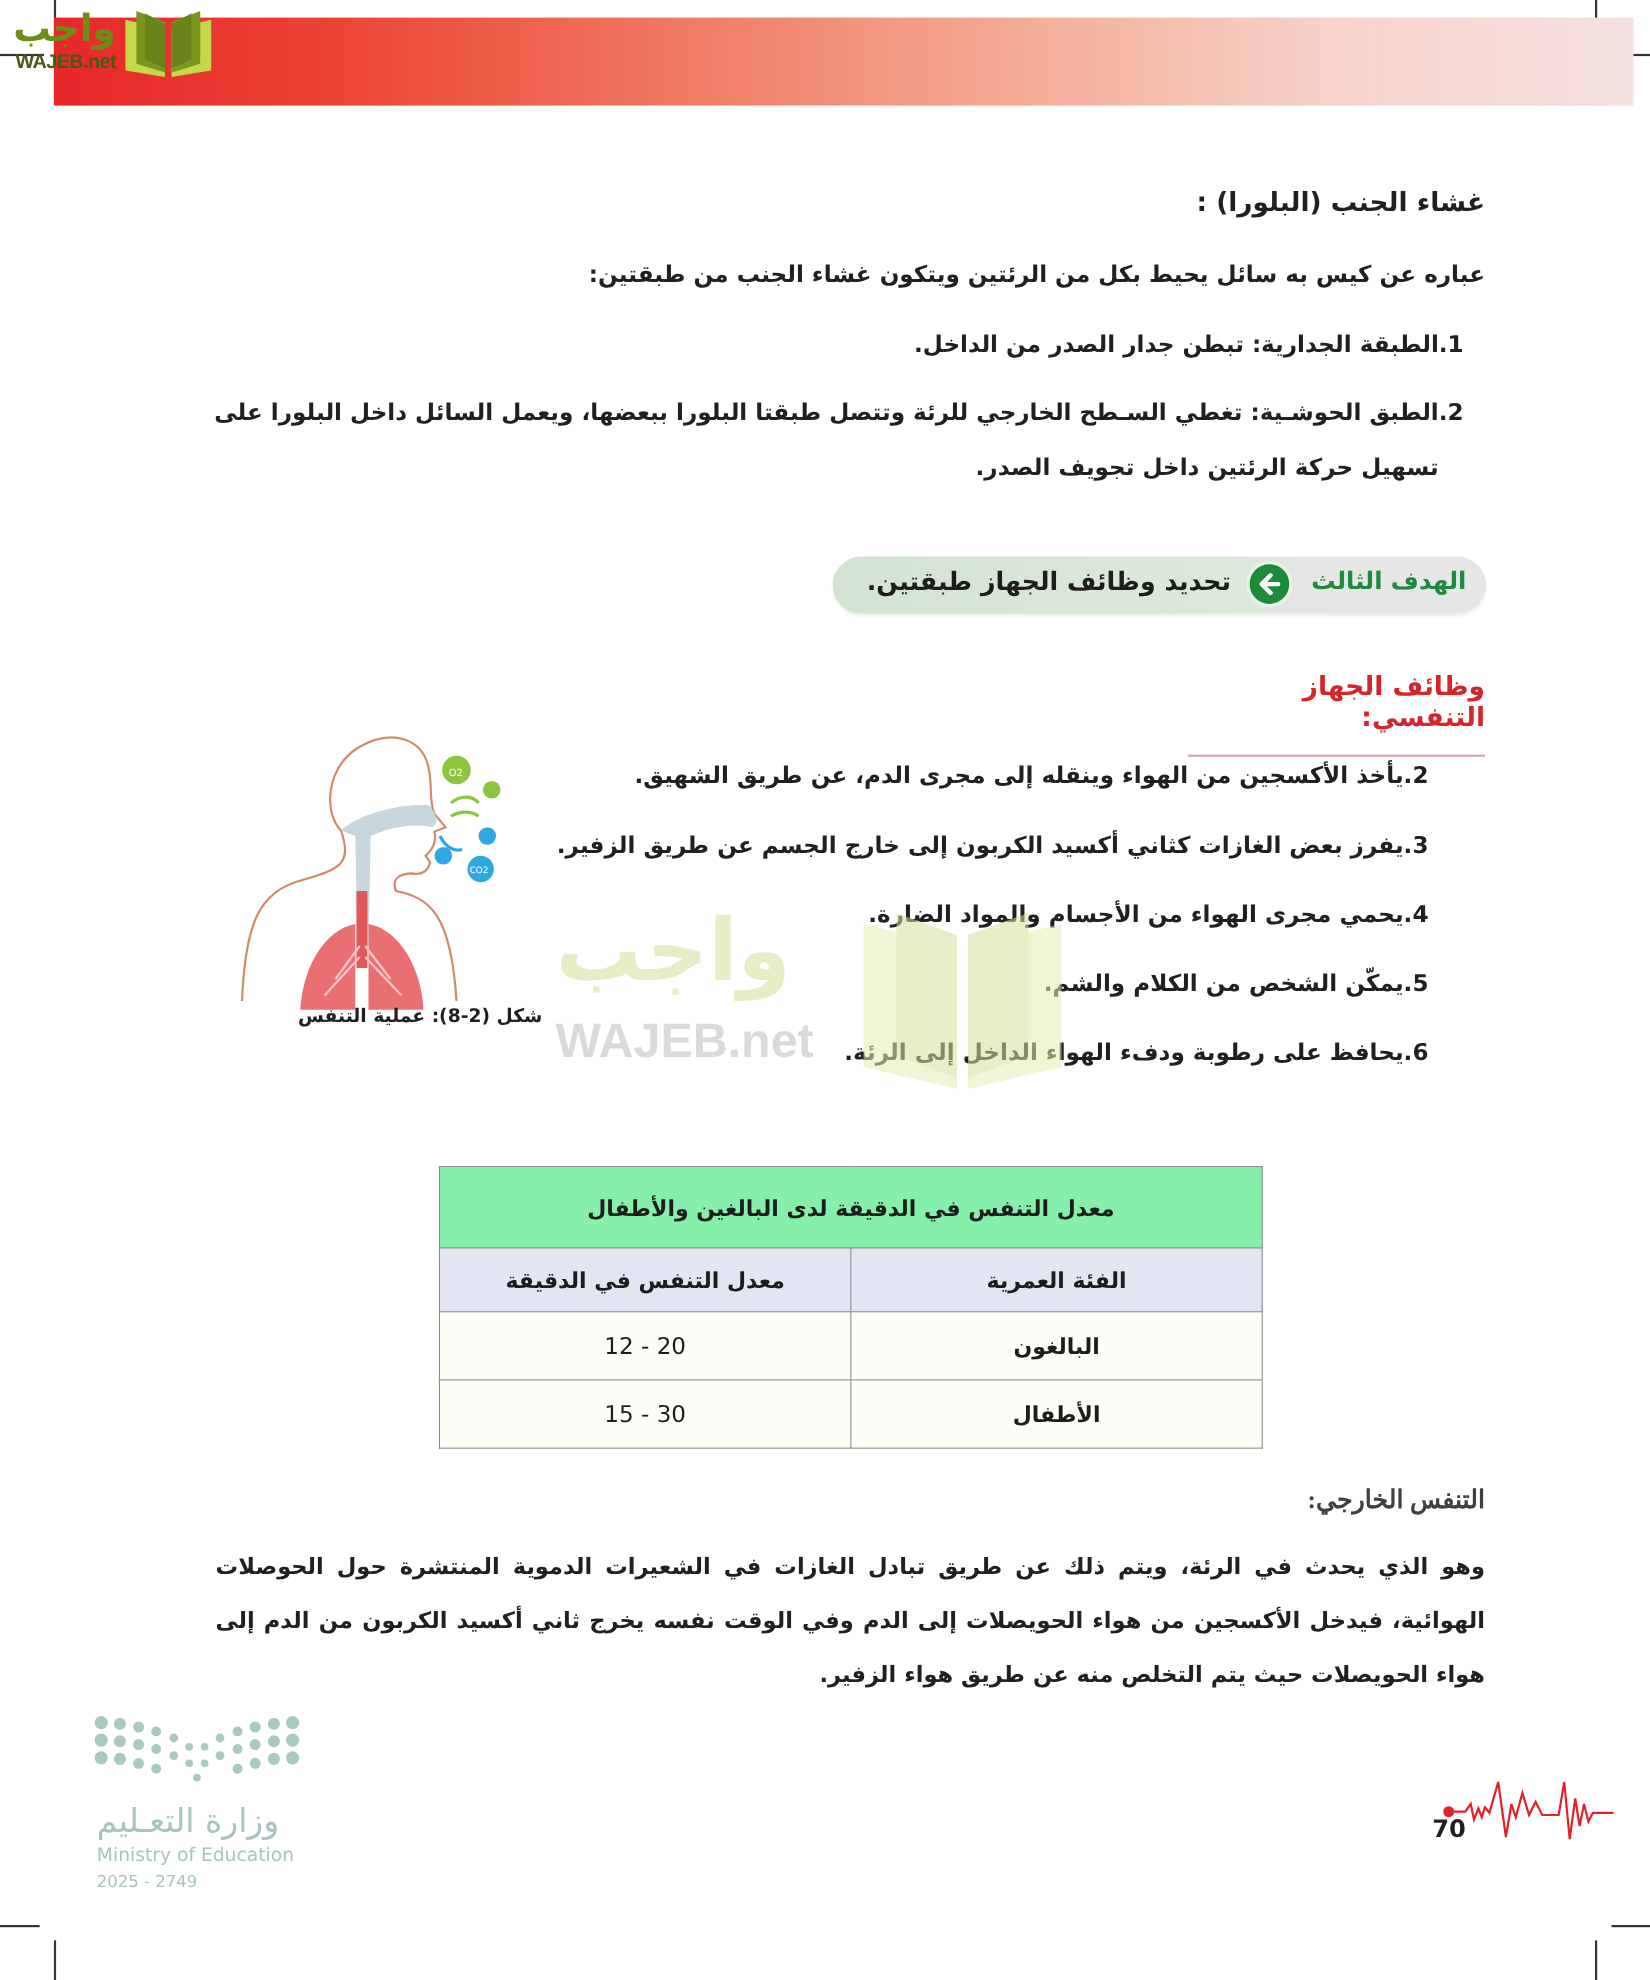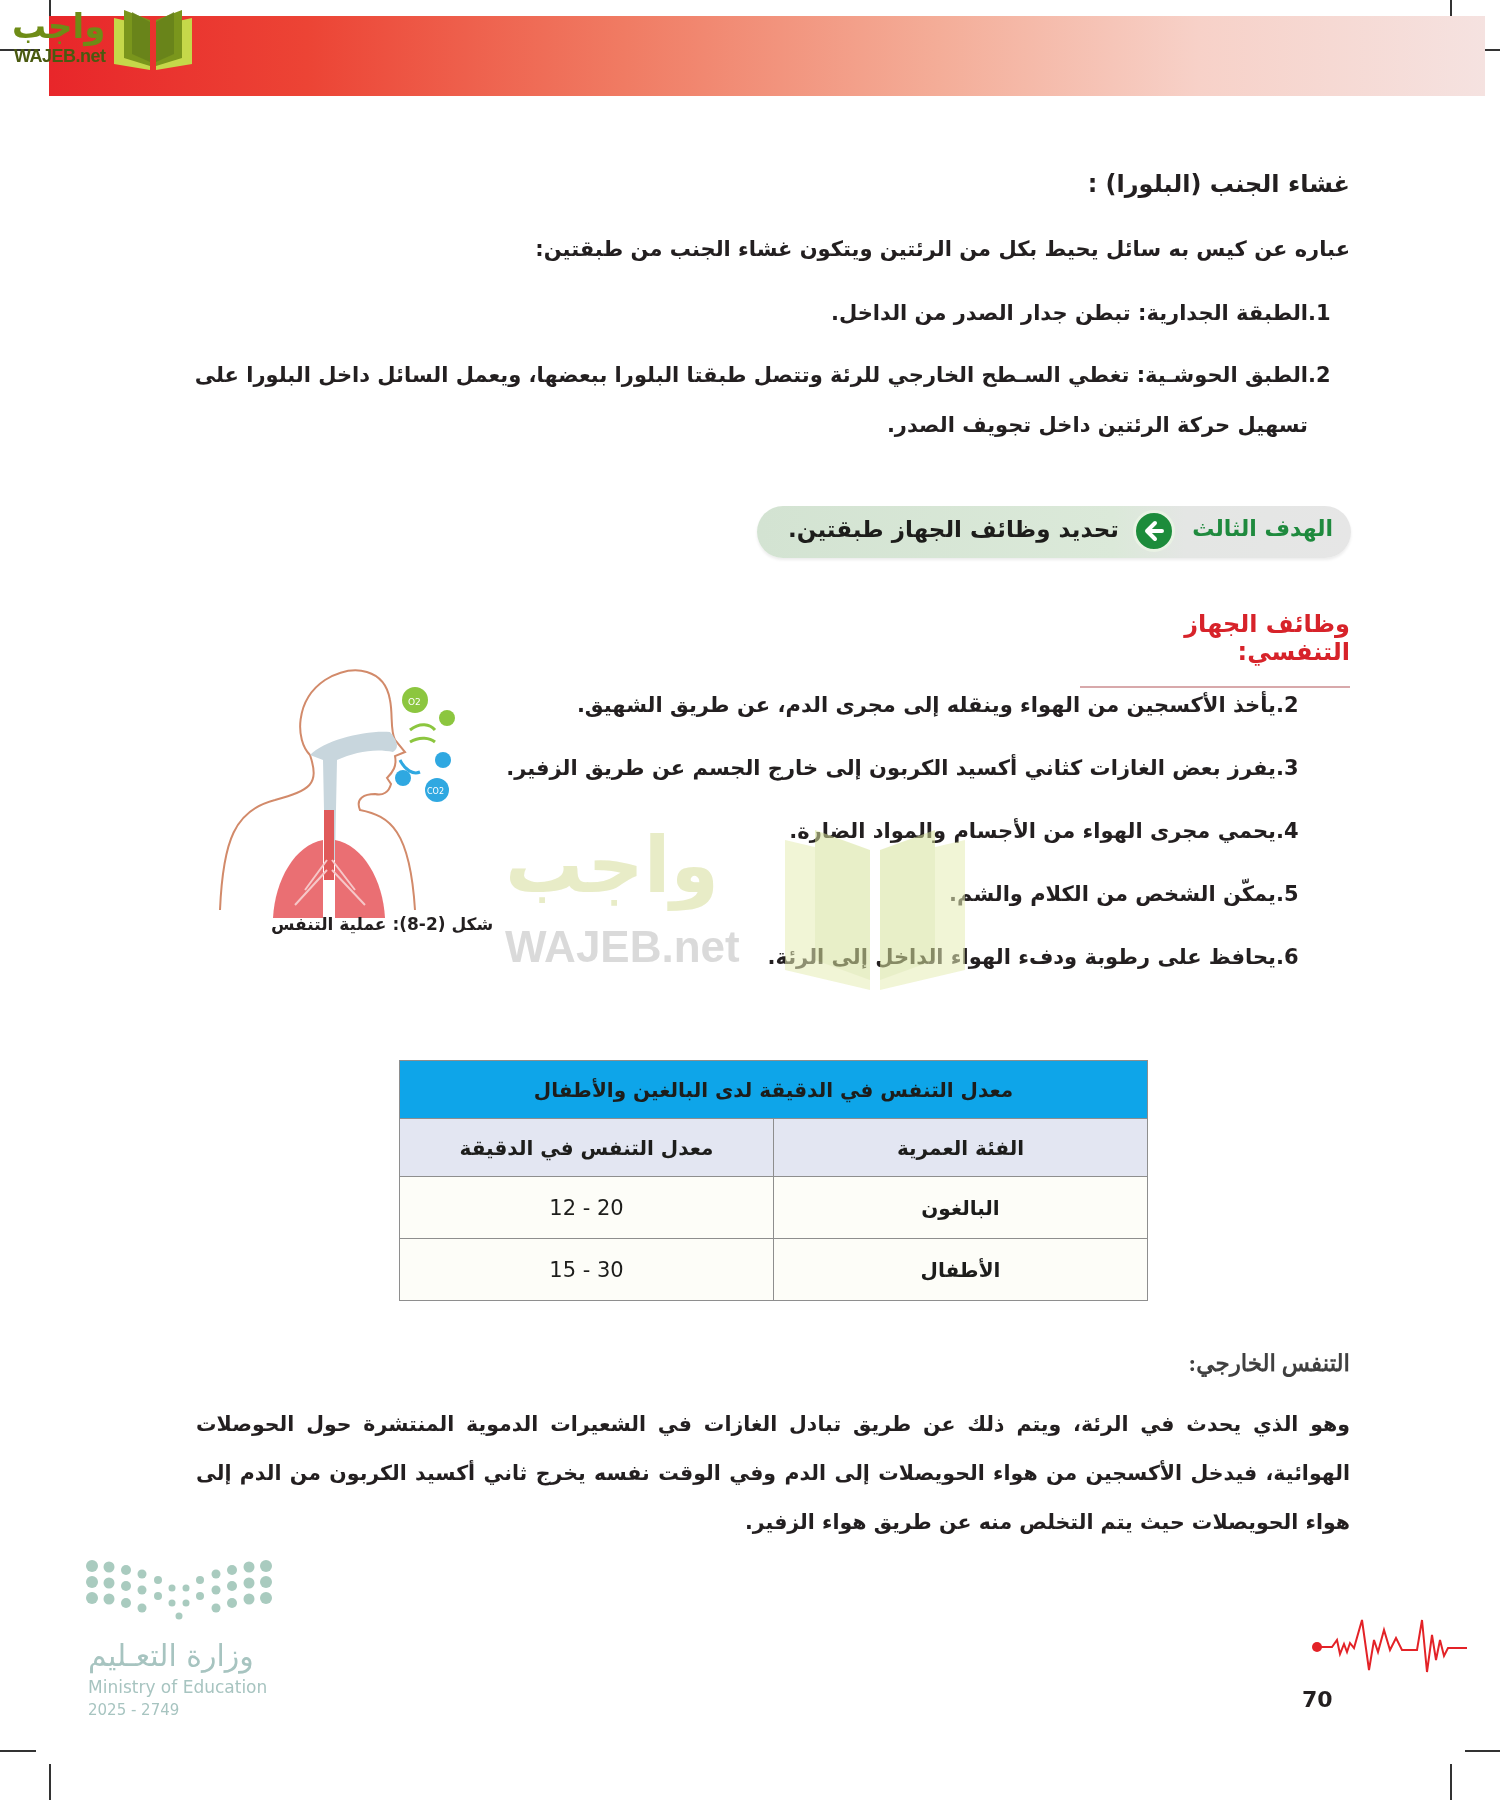--- a/index.html
+++ b/index.html
@@ -24,31 +24,31 @@
     background:#1c8c3b; border:3px solid #e9f2e4; box-sizing:border-box; display:flex; align-items:center; justify-content:center; }
   .goal-text { position:absolute; right:232px; top:10px; font-size:23px; font-weight:bold; color:#1d1d1b; }
   .sec-red { right:150px; top:610px; font-size:24px; font-weight:bold; color:#d7232a; padding-bottom:20px; border-bottom:2px solid #d8a9ab; width:270px; }
   .fn-list { right:182px; top:680px; font-size:21px; font-weight:bold; color:#231f20; }
   .fn-item { height:63px; line-height:50px; white-space:nowrap; }
   .figure { left:215px; top:660px; width:250px; height:260px; }
   .fig-caption { left:228px; top:914px; font-size:17px; font-weight:bold; color:#231f20;margin-left:43px; }
   .watermark { left:505px; top:820px; width:470px; height:180px; opacity:0.55; pointer-events:none; }
   table.rate { position:absolute; left:399px; top:1060px; width:749px; border-collapse:collapse; direction:rtl; }
   table.rate td, table.rate th { border:1.5px solid #8e8e8e; text-align:center; font-size:20px; }
-  .t-title { background:#0ea5e9; height:58px; font-weight:bold; }
+  .t-title { background:#86efac; height:74px; font-weight:bold; }
   .t-head { background:#e3e6f2; height:58px; font-weight:bold; }
   .t-row { background:#fdfdf8; height:62px; }
   .t-row td.num { font-family:"DejaVu Sans", sans-serif; font-weight:normal; font-size:21px; }
   .sec-blue { right:150px; top:1350px; font-size:23px; font-weight:bold; color:#404040;font-family:Liberation Serif, serif; }
   .body-par { right:150px; left:196px; top:1400px; font-size:20.5px; font-weight:bold; color:#231f20; line-height:49px; text-align:justify; text-align-last:right; }
   .moe { left:84px; top:1558px; width:200px; height:160px; }
   .moe-ar { position:absolute; left:4px; top:80px; font-size:30px; color:#a7c4c0; direction:rtl; }
   .moe-en { position:absolute; left:4px; top:119px; font-size:17px; color:#a7c4c0; font-family:"DejaVu Sans", sans-serif; }
   .moe-yr { position:absolute; left:4px; top:143px; font-size:15px; color:#a7c4c0; font-family:"DejaVu Sans", sans-serif; }
-  .page-num { left:1302px; top:1651px; font-size:22px; font-weight:bold; color:#231f20; font-family:"DejaVu Sans", sans-serif;margin-top:36px; }
+  .page-num { left:1302px; top:1651px; font-size:22px; font-weight:bold; color:#231f20; font-family:"DejaVu Sans", sans-serif; }
   .pulse { left:1312px; top:1610px; width:155px; height:75px; }
 </style>
 </head>
 <body>
 
 <div class="crop" style="left:49px;top:0;width:1.5px;height:60px;"></div>
 <div class="crop" style="left:0;top:49px;width:40px;height:1.5px;"></div>
 <div class="crop" style="left:1450px;top:0;width:1.5px;height:36px;"></div>
 <div class="crop" style="left:1465px;top:49px;width:35px;height:1.5px;"></div>
 <div class="crop" style="left:0;top:1750px;width:36px;height:1.5px;"></div>

